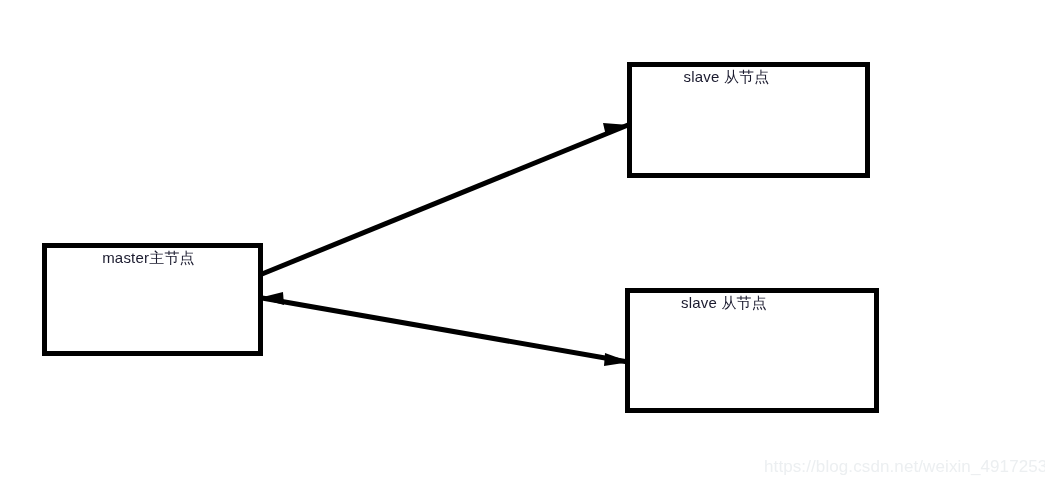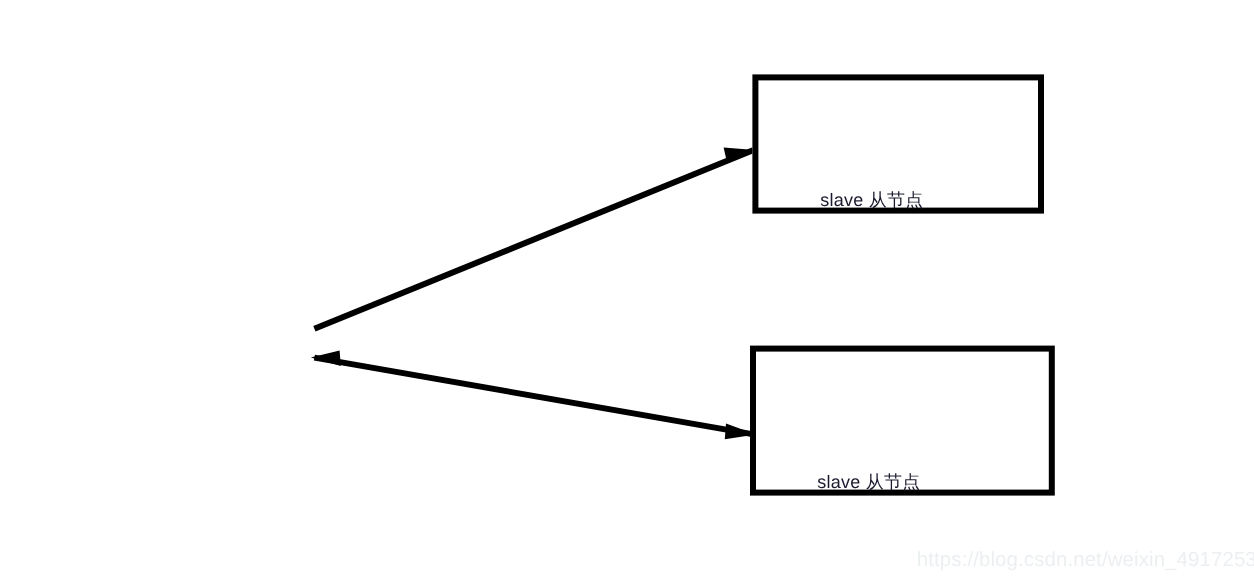--- a/index.html
+++ b/index.html
@@ -25,21 +25,21 @@
     width: 1045px;
     height: 487px;
     pointer-events: none;
   }
   .node {
     position: absolute;
     box-sizing: border-box;
     background: #ffffff;
     border: 5px solid #000000;
     display: flex;
-    align-items: flex-end;
+    align-items: flex-start;
     justify-content: center;
   }
   .node-label {
     font-size: 15px;
     color: #1a1a2e;
     letter-spacing: 0.2px;
     white-space: nowrap;
     line-height: 1;
   }
   #node-master {
@@ -88,20 +88,23 @@
   <svg id="edge-layer" viewBox="0 0 1045 487" width="1045" height="487" xmlns="http://www.w3.org/2000/svg">
 
     <line x1="262" y1="274" x2="628" y2="125" stroke="#000000" stroke-width="5" stroke-linecap="butt"></line>
     <polygon points="629,125 603,123 606,136" fill="#000000"></polygon>
 
     <line x1="262" y1="298" x2="628" y2="362" stroke="#000000" stroke-width="5" stroke-linecap="butt"></line>
     <polygon points="630,362 605,353 604,366" fill="#000000"></polygon>
     <polygon points="259,298 283,292 284,305" fill="#000000"></polygon>
   </svg>
 
+  <div class="node" id="node-master">
+    <span class="node-label">master主节点</span>
+  </div>
 
   <div class="node" id="node-slave-top">
     <span class="node-label">slave 从节点</span>
   </div>
 
   <div class="node" id="node-slave-bottom">
     <span class="node-label">slave 从节点</span>
   </div>
 
   <div id="watermark">https://blog.csdn.net/weixin_49172531</div>

